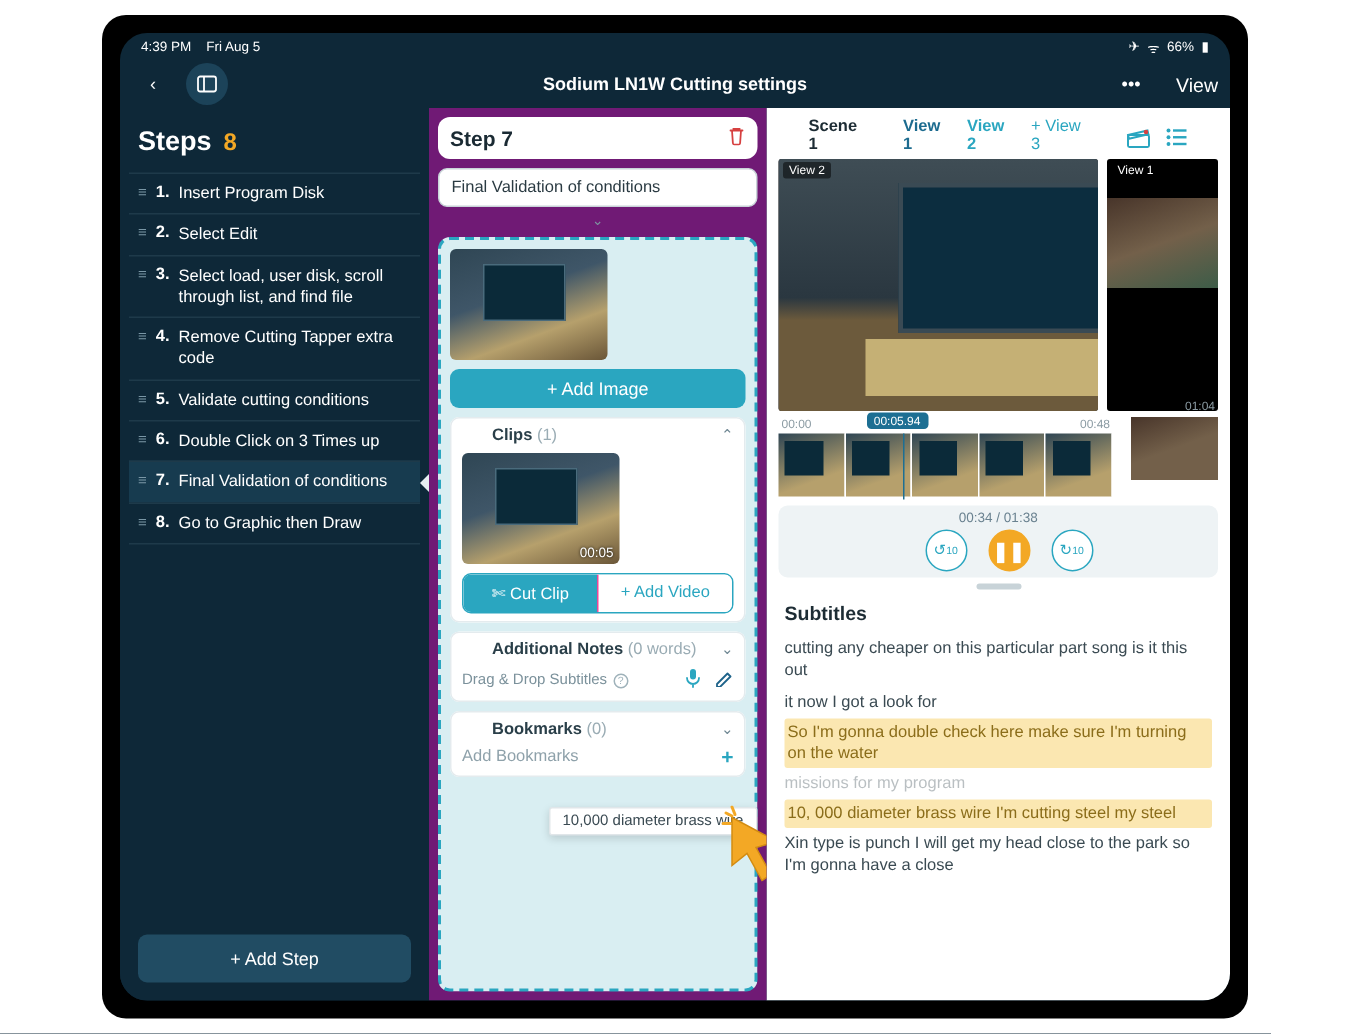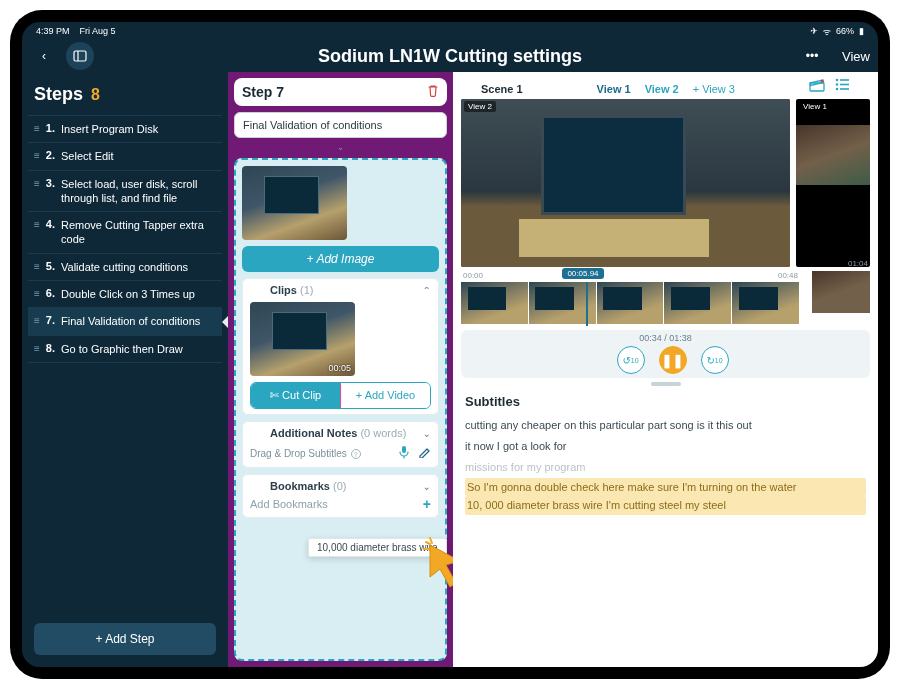--- a/index.html
+++ b/index.html
@@ -1,23 +1,23 @@
 <!DOCTYPE html>
 <html><head>
 <meta charset="utf-8">
 <style>
   * { box-sizing: border-box; margin: 0; padding: 0; }
   body { width: 900px; height: 689px; background: #fff; font-family: -apple-system, BlinkMacSystemFont, "Segoe UI", sans-serif; font-size: 12px; display: flex; align-items: center; justify-content: center; }
-  .tablet { width: 880px; height: 669px; background: #000; border-radius: 32px; padding: 12px; position: relative; }
+  .tablet { width: 764px; height: 669px; background: #000; border-radius: 16px; padding: 12px; position: relative; }
   .screen { width: 100%; height: 100%; background: #0e2838; border-radius: 18px; overflow: hidden; display: flex; flex-direction: column; }
   .statusbar { height: 18px; display: flex; justify-content: space-between; align-items: center; color: #fff; font-size: 9px; padding: 0 14px; }
   .statusbar .right { display: flex; gap: 5px; align-items: center; }
   .navbar { height: 32px; display: flex; align-items: center; color: #fff; padding: 0 8px; position: relative; }
   .navbar .left, .navbar .right { display: flex; align-items: center; gap: 8px; }
-  .navbar .title { position: absolute; left: 0; right: 0; text-align: center; font-weight: 600; font-size: 18px; pointer-events: none; }
+  .navbar .title { position: absolute; left: 0; right: 0; text-align: center; font-weight: 600; font-size: 12px; pointer-events: none; }
   .iconbtn { width: 28px; height: 28px; border-radius: 6px; display: flex; align-items: center; justify-content: center; color: #fff; cursor: pointer; }
   .iconbtn.circle { background: #1c4359; border-radius: 50%; }
   .navbar .right { margin-left: auto; }
   .navbar .view-link { font-size: 13px; margin-left: 8px; }
 
   .main { flex: 1; display: flex; min-height: 0; }
 
   
   .sidebar { width: 206px; background: #0e2838; color: #fff; display: flex; flex-direction: column; padding: 8px 6px; }
   .sidebar-header { display: flex; align-items: baseline; gap: 8px; padding: 4px 6px 10px; }
@@ -35,21 +35,21 @@
   .midpanel { width: 225px; background: #701a75; display: flex; flex-direction: column; gap: 6px; padding: 6px; position: relative; overflow: hidden; }
   .step-card { background: #fff; border-radius: 8px; padding: 6px 8px; display: flex; align-items: center; justify-content: space-between; }
   .step-card .title { font-size: 14px; font-weight: 700; color: #1a2a33; }
   .trash { color: #d64040; font-size: 12px; cursor: pointer; }
   .step-input { background: #fff; border: 1px solid #c9d3d8; border-radius: 6px; padding: 6px 8px; font-size: 11px; color: #2a3a42; }
   .chev-row { text-align: center; color: #7d95a0; font-size: 9px; margin-top: -2px; cursor: pointer; }
 
   .dashed-zone { border: 2px dashed #2aa6c0; border-radius: 8px; background: #d9eef2; padding: 6px; display: flex; flex-direction: column; gap: 6px; flex: 1; overflow: hidden; }
   .image-thumb { width: 105px; height: 74px; background: linear-gradient(160deg,#2f4654 0%, #3f5668 40%, #b6a06c 70%, #6a5638 100%); border-radius: 4px; position: relative; }
   .image-thumb .screen-sim { position:absolute; left:22px; top:10px; width:55px; height:38px; background:#0b2a39; border:1px solid #4a6b7c; }
-  .add-image-btn { background: #2aa6c0; color: #fff; border-radius: 6px; padding: 6px; text-align: center; font-size: 12px; cursor: pointer; font-style: italic; }
+  .add-image-btn { background: #2aa6c0; color: #fff; border-radius: 6px; padding: 6px; text-align: center; font-size: 12px; cursor: pointer; }
 
   .section-card { background: #fff; border-radius: 6px; padding: 6px 8px; box-shadow: 0 0 0 1px #e4ebee inset; }
   .section-header { display: flex; align-items: center; justify-content: space-between; margin-left: 20px; }
   .section-title { font-size: 11px; font-weight: 600; color: #2a3f49; }
   .section-sub { color: #9aacb4; font-weight: 400; }
   .chev { color: #6c8591; font-size: 10px; cursor:pointer; }
 
   .clip-thumb { width: 105px; height: 74px; margin-top: 6px; background: linear-gradient(160deg,#2f4654 0%, #3f5668 40%, #b6a06c 70%, #6a5638 100%); border-radius: 4px; position: relative; }
   .clip-thumb .scr { position:absolute; left:22px; top:10px; width:55px; height:38px; background:#0b2a39; border:1px solid #4a6b7c; }
   .clip-thumb .dur { position: absolute; right: 4px; bottom: 3px; font-size: 9px; color: #fff; text-shadow: 0 0 2px #000; }
@@ -371,21 +371,22 @@
             <div class="ctrl-btn pause">❚❚</div>
             <div class="ctrl-btn">↻<span style="font-size:7px">10</span></div>
           </div>
         </div>
         <div class="grab-handle"></div>
 
         <div class="subtitles-pane">
           <div class="stitle">Subtitles</div>
           <div class="sub-line">cutting any cheaper on this particular part song is it this out</div>
           <div class="sub-line">it now I got a look for</div>
+          <div class="sub-line hl">So I'm gonna double check here make sure I'm turning on the water</div>
           <div class="sub-line" style="opacity:.35">missions for my program</div>
-          <div class="sub-line hl">So I'm gonna double check here make sure I'm turning on the water</div>
           <div class="sub-line hl">10, 000 diameter brass wire I'm cutting steel my steel</div>
+          <div class="sub-line">Xin type is punch I will get my head close to the park so I'm gonna have a close</div>
         </div>
       </div>
 
     </div>
   </div>
 </div>
 
 </body></html>

